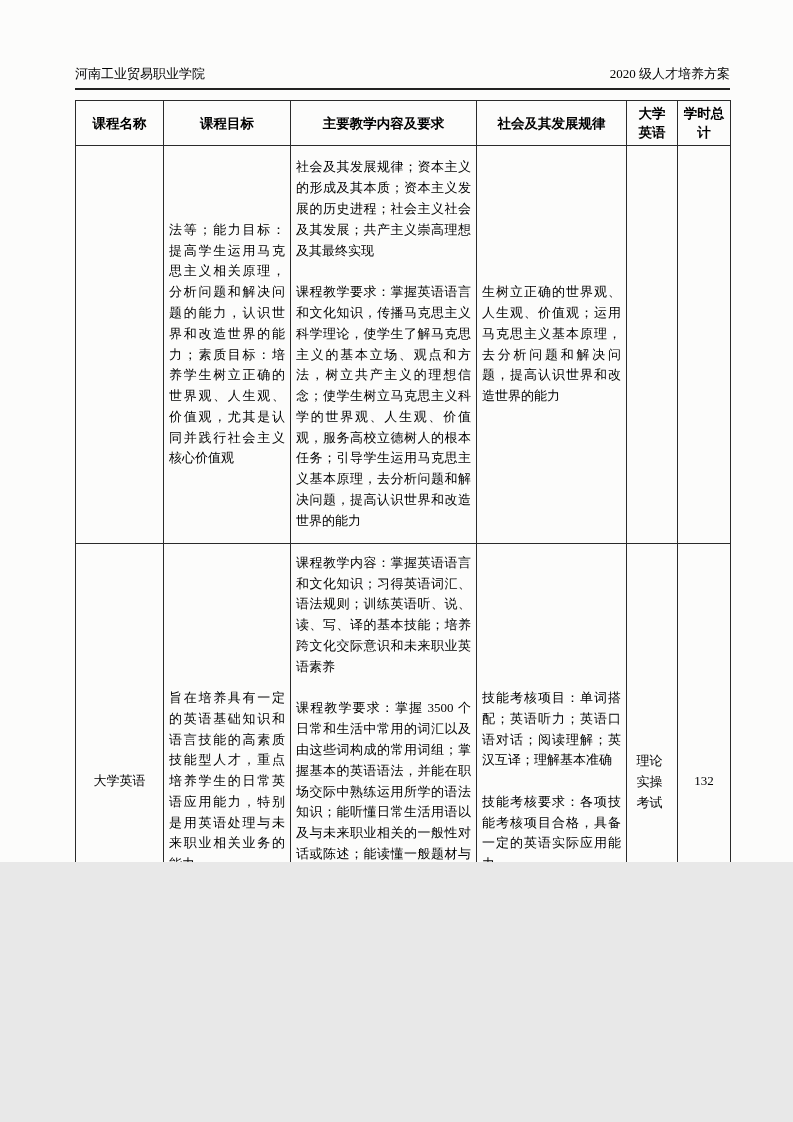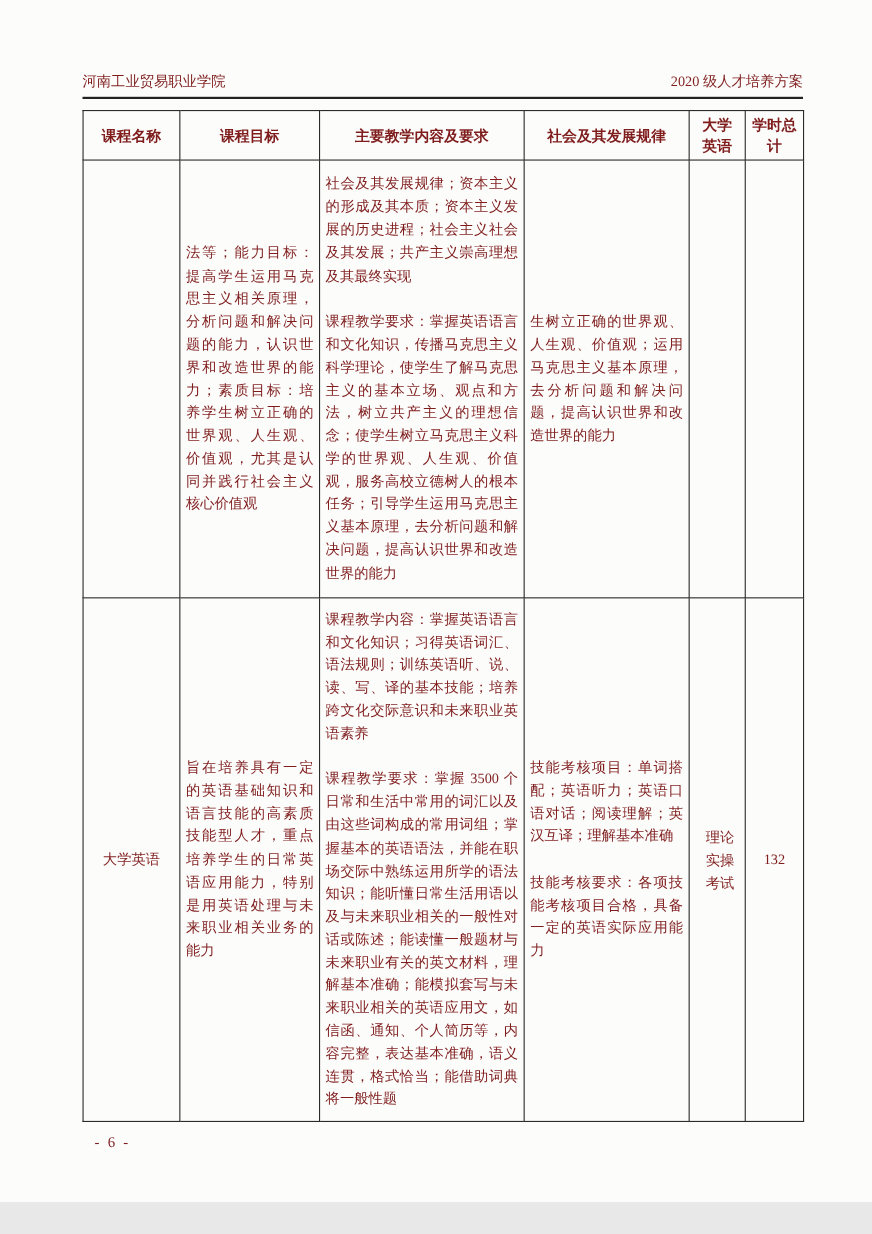--- a/index.html
+++ b/index.html
@@ -1,23 +1,23 @@
 <!DOCTYPE html>
 <html><head>
 <meta charset="utf-8">
 <style>
   * { margin: 0; padding: 0; box-sizing: border-box; }
   html, body { background: #e8e8e8; }
   .page {
     position: relative;
     width: 793px;
-    height: 1093px;
+    height: 862px;
     margin: 0 auto;
     background: #fcfcfb;
-    color: #7f1d1d;
+    color: #000000;
     font-family: "Liberation Serif", "DejaVu Serif", serif;
     overflow: hidden;
   }
   .doc-header {
     position: absolute;
     top: 66px; left: 75px; width: 655px;
     display: flex;
     justify-content: space-between;
     font-size: 13px;
     line-height: 16px;
@@ -52,21 +52,21 @@
   td.v-top { vertical-align: top; padding-top: 5px; }
   td.v-mid { vertical-align: middle; }
   .jc { text-align: justify; }
   .ctr { text-align: center; }
   .para-gap { margin-top: 20.8px; }
   .row-1 { height: 398px; }
   .row-2 { height: 476px; }
   .method-inner {
     width: 2.4em;
     margin: 0 auto;
-    text-align: right;
+    text-align: left;
     line-height: 21px;
   }
   .page-number {
     position: absolute;
     top: 1031px; left: 86px;
     font-size: 13.5px;
     letter-spacing: 2px;
   }
 </style>
 </head>

